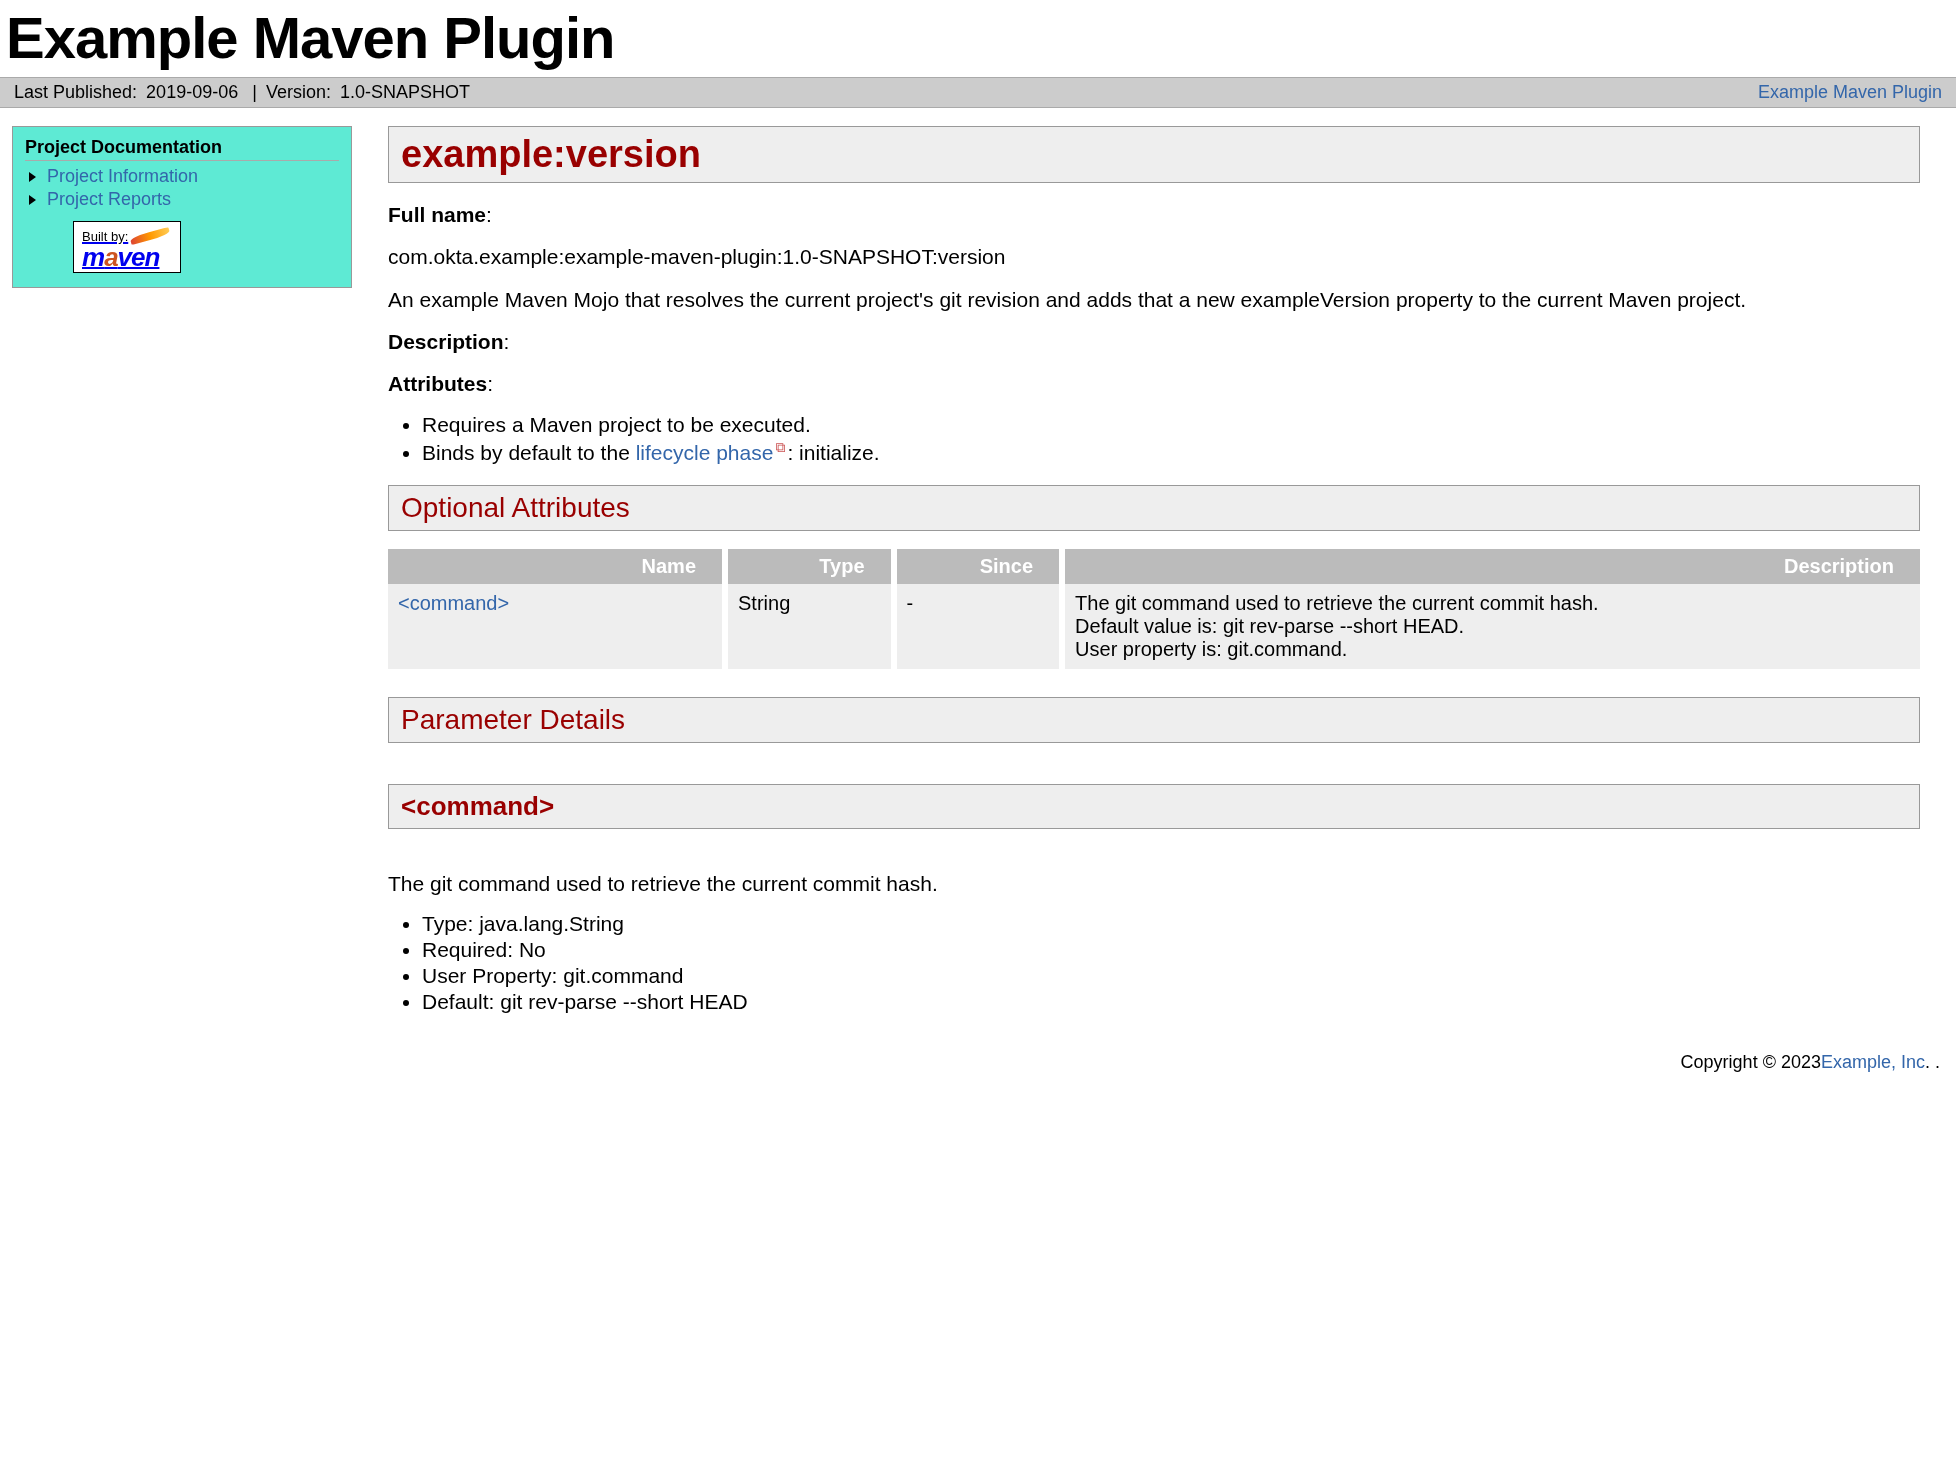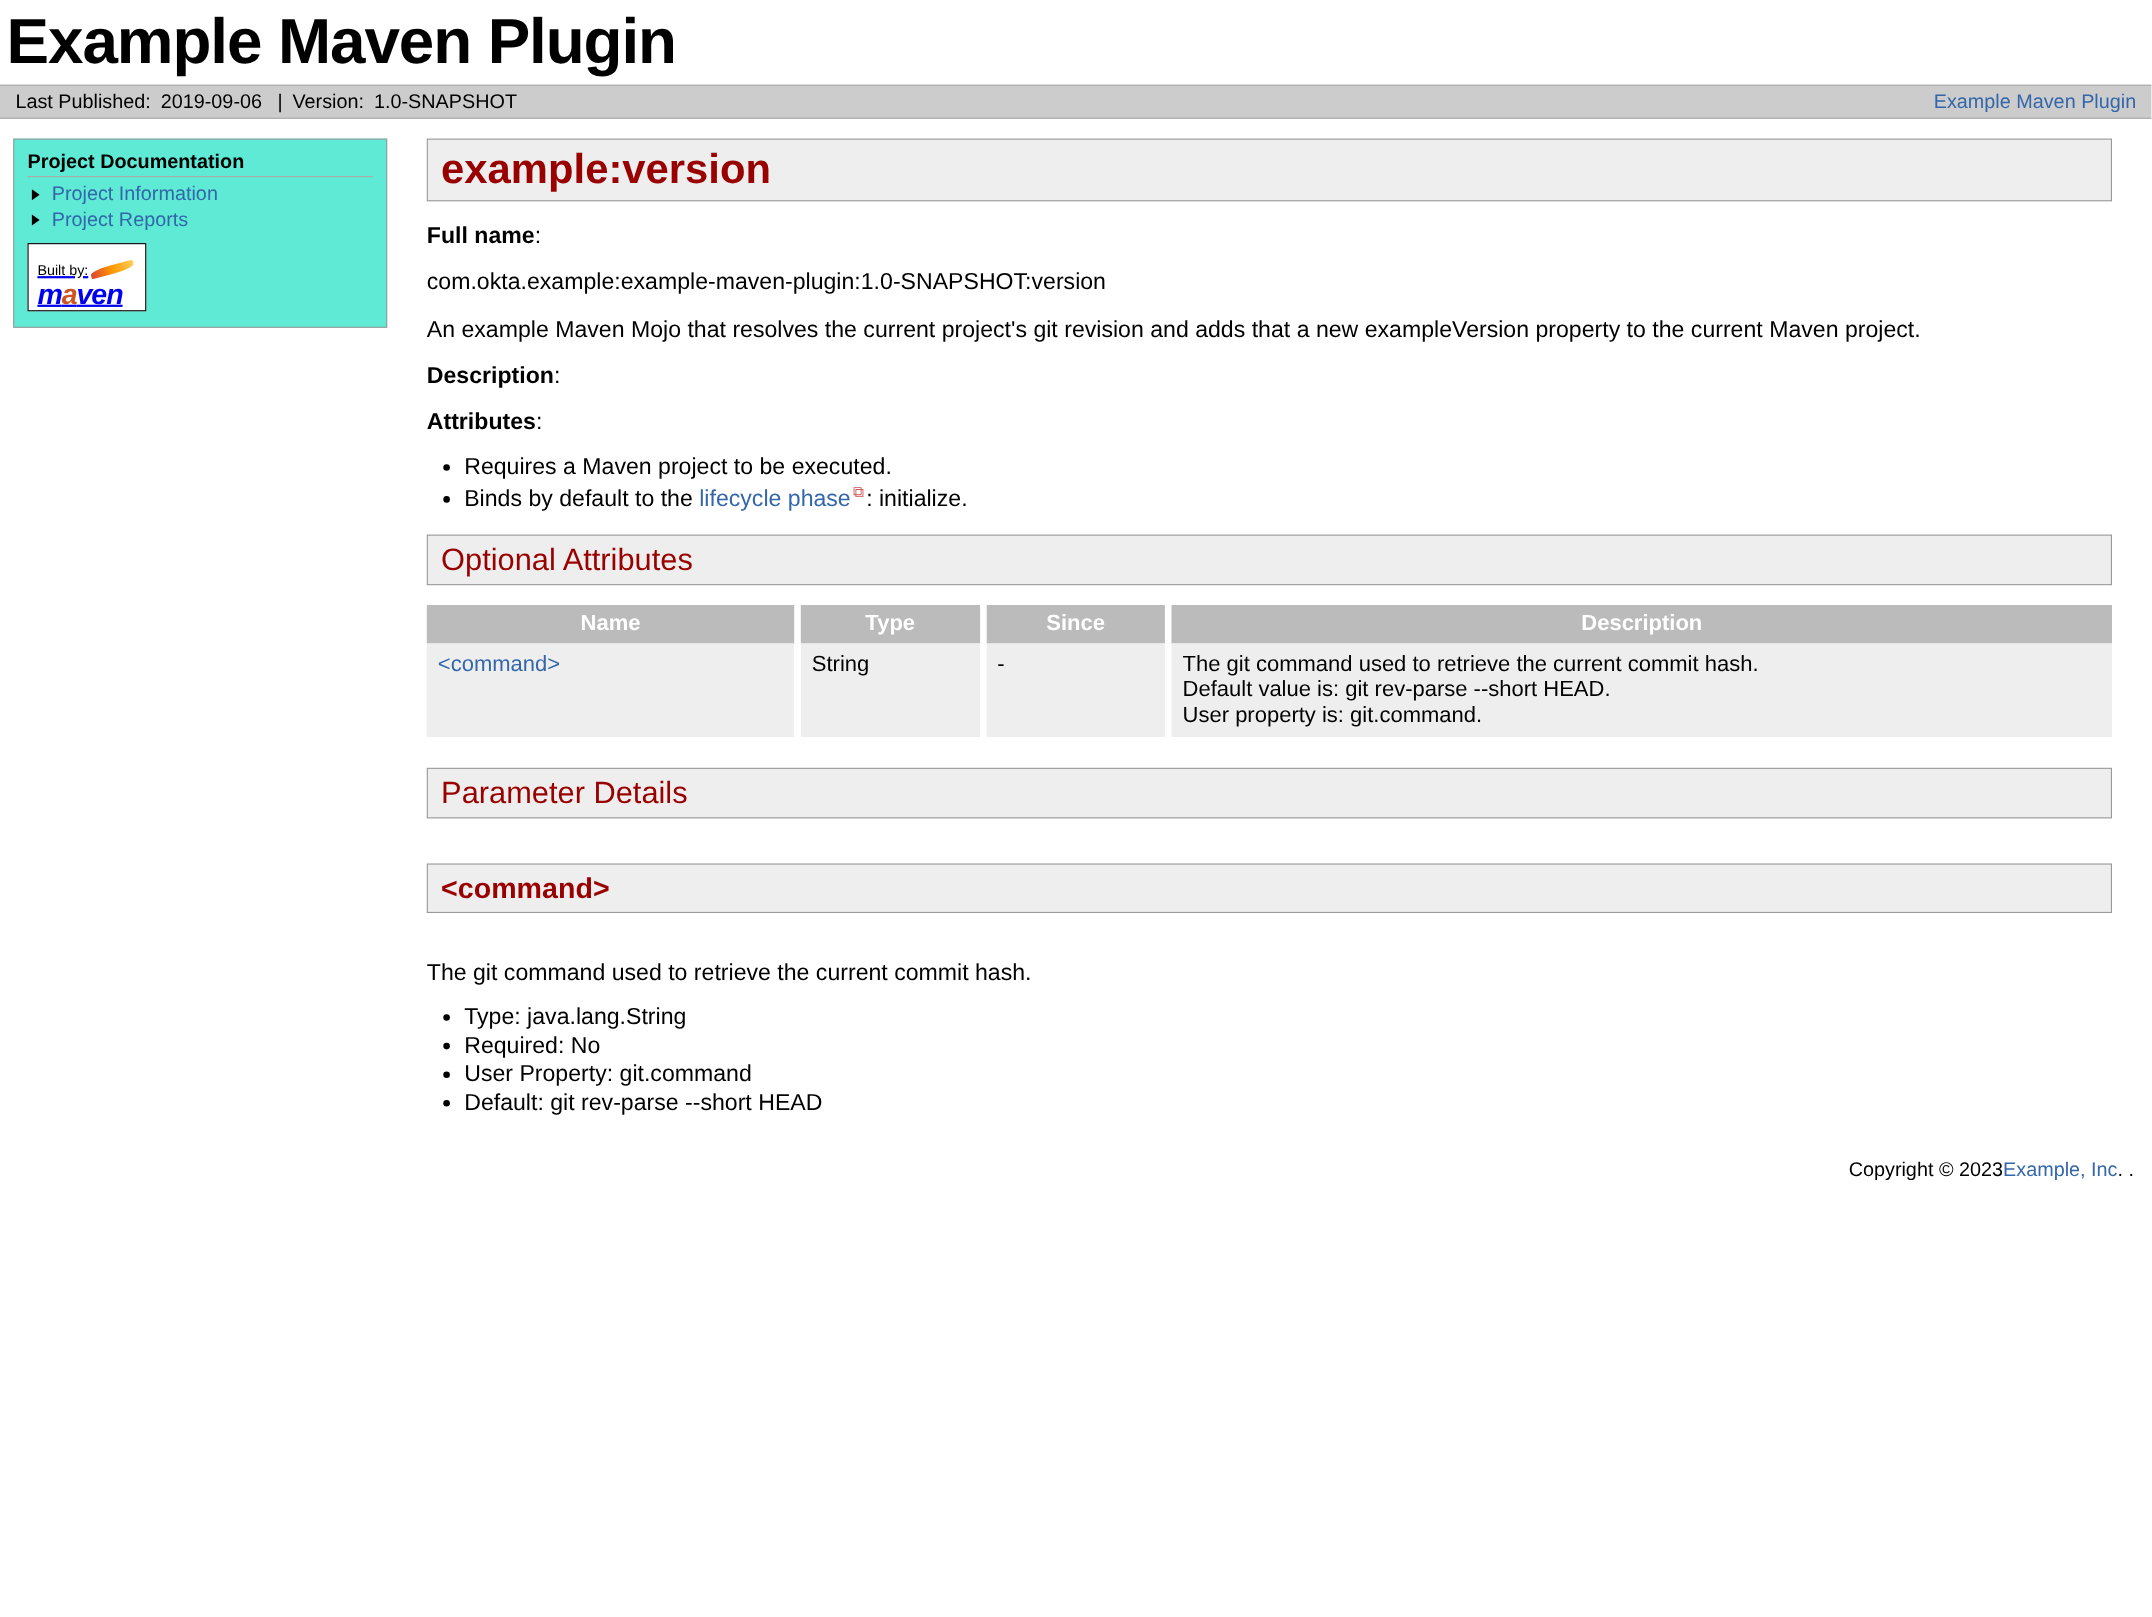--- a/index.html
+++ b/index.html
@@ -19,21 +19,21 @@
   .layout { display: flex; align-items: flex-start; padding: 18px 12px 10px 12px; gap: 36px; }
 
   .leftcol { width: 340px; flex: 0 0 340px; }
   .navbox { border: 1px solid #999; background: #5eead4; padding: 10px 12px 14px 12px; }
   .navbox h5 { margin: 0 0 4px 0; font-size: 18px; font-weight: bold; border-bottom: 1px solid #aaa; padding-bottom: 2px; }
   .navbox ul { list-style: none; margin: 2px 0 10px 0; padding: 0; }
   .navbox li { padding: 1px 0 1px 4px; font-size: 18px; }
   .navbox li a { color: #36a; text-decoration: none; }
   .tri { display: inline-block; width: 0; height: 0; border-top: 5px solid transparent; border-bottom: 5px solid transparent; border-left: 7px solid #000; margin-right: 6px; vertical-align: middle; }
 
-  .mavenlogo { display: inline-block; border: 1px solid #000; background: #fff; padding: 12px 10px 2px 8px; line-height: 1; }
+  .mavenlogo { display: inline-block; border: 1px solid #000; background: #fff; padding: 2px 10px 2px 8px; line-height: 1; margin-left: 48px; }
   .mavenlogo .top { font-size: 13px; color: #000; }
   .mavenlogo .feather { display:inline-block; width:40px; height:8px; background: linear-gradient(90deg,#d43,#f90,#fc5); border-radius: 50% 10% 50% 10%; transform: rotate(-15deg); margin-left:2px; vertical-align: middle;}
   .mavenlogo .brand { font-style: italic; font-weight: 900; font-size: 26px; letter-spacing: -1px; }
   .mavenlogo .brand .a { color: #c52; }
 
   .main { flex: 1; min-width: 0; padding-right: 24px; }
 
   .section {
     border: 1px solid #999; background: #eee; padding: 6px 12px;
     color: #900; font-weight: bold; margin: 0 0 18px 0;
@@ -43,21 +43,21 @@
   .section.h4 { font-size: 26px; font-weight: bold; }
 
   p { margin: 0 0 14px 0; font-size: 21px; line-height: 1.35; }
   p .label { font-weight: bold; }
   ul.bullets { margin: 4px 0 20px 34px; padding: 0; font-size: 21px; }
   ul.bullets li { margin: 2px 0; }
   a.inline { color: #36a; text-decoration: none; }
   .ext-icon { display: inline-block; color: #c55; font-size: 14px; vertical-align: super; margin: 0 2px; }
 
   table.paramtable { width: 100%; border-collapse: collapse; margin: 4px 0 28px 0; font-size: 20px; }
-  table.paramtable th { text-align: center; background: #bbb; color: #fff; font-weight: bold; padding: 6px 26px; border-right: 6px solid #fff; }
+  table.paramtable th { text-align: right; background: #bbb; color: #fff; font-weight: bold; padding: 6px 26px; border-right: 6px solid #fff; }
   table.paramtable th:last-child { border-right: none; }
   table.paramtable td { background: #eee; padding: 8px 10px; vertical-align: top; border-right: 6px solid #fff; }
   table.paramtable td:last-child { border-right: none; }
   table.paramtable td a { color: #36a; text-decoration: none; }
 
   .footer { text-align: right; font-size: 18px; padding: 8px 16px 12px 0; }
   .footer a { color: #36a; text-decoration: none; }
 
   b { font-weight: normal; }
 </style>

